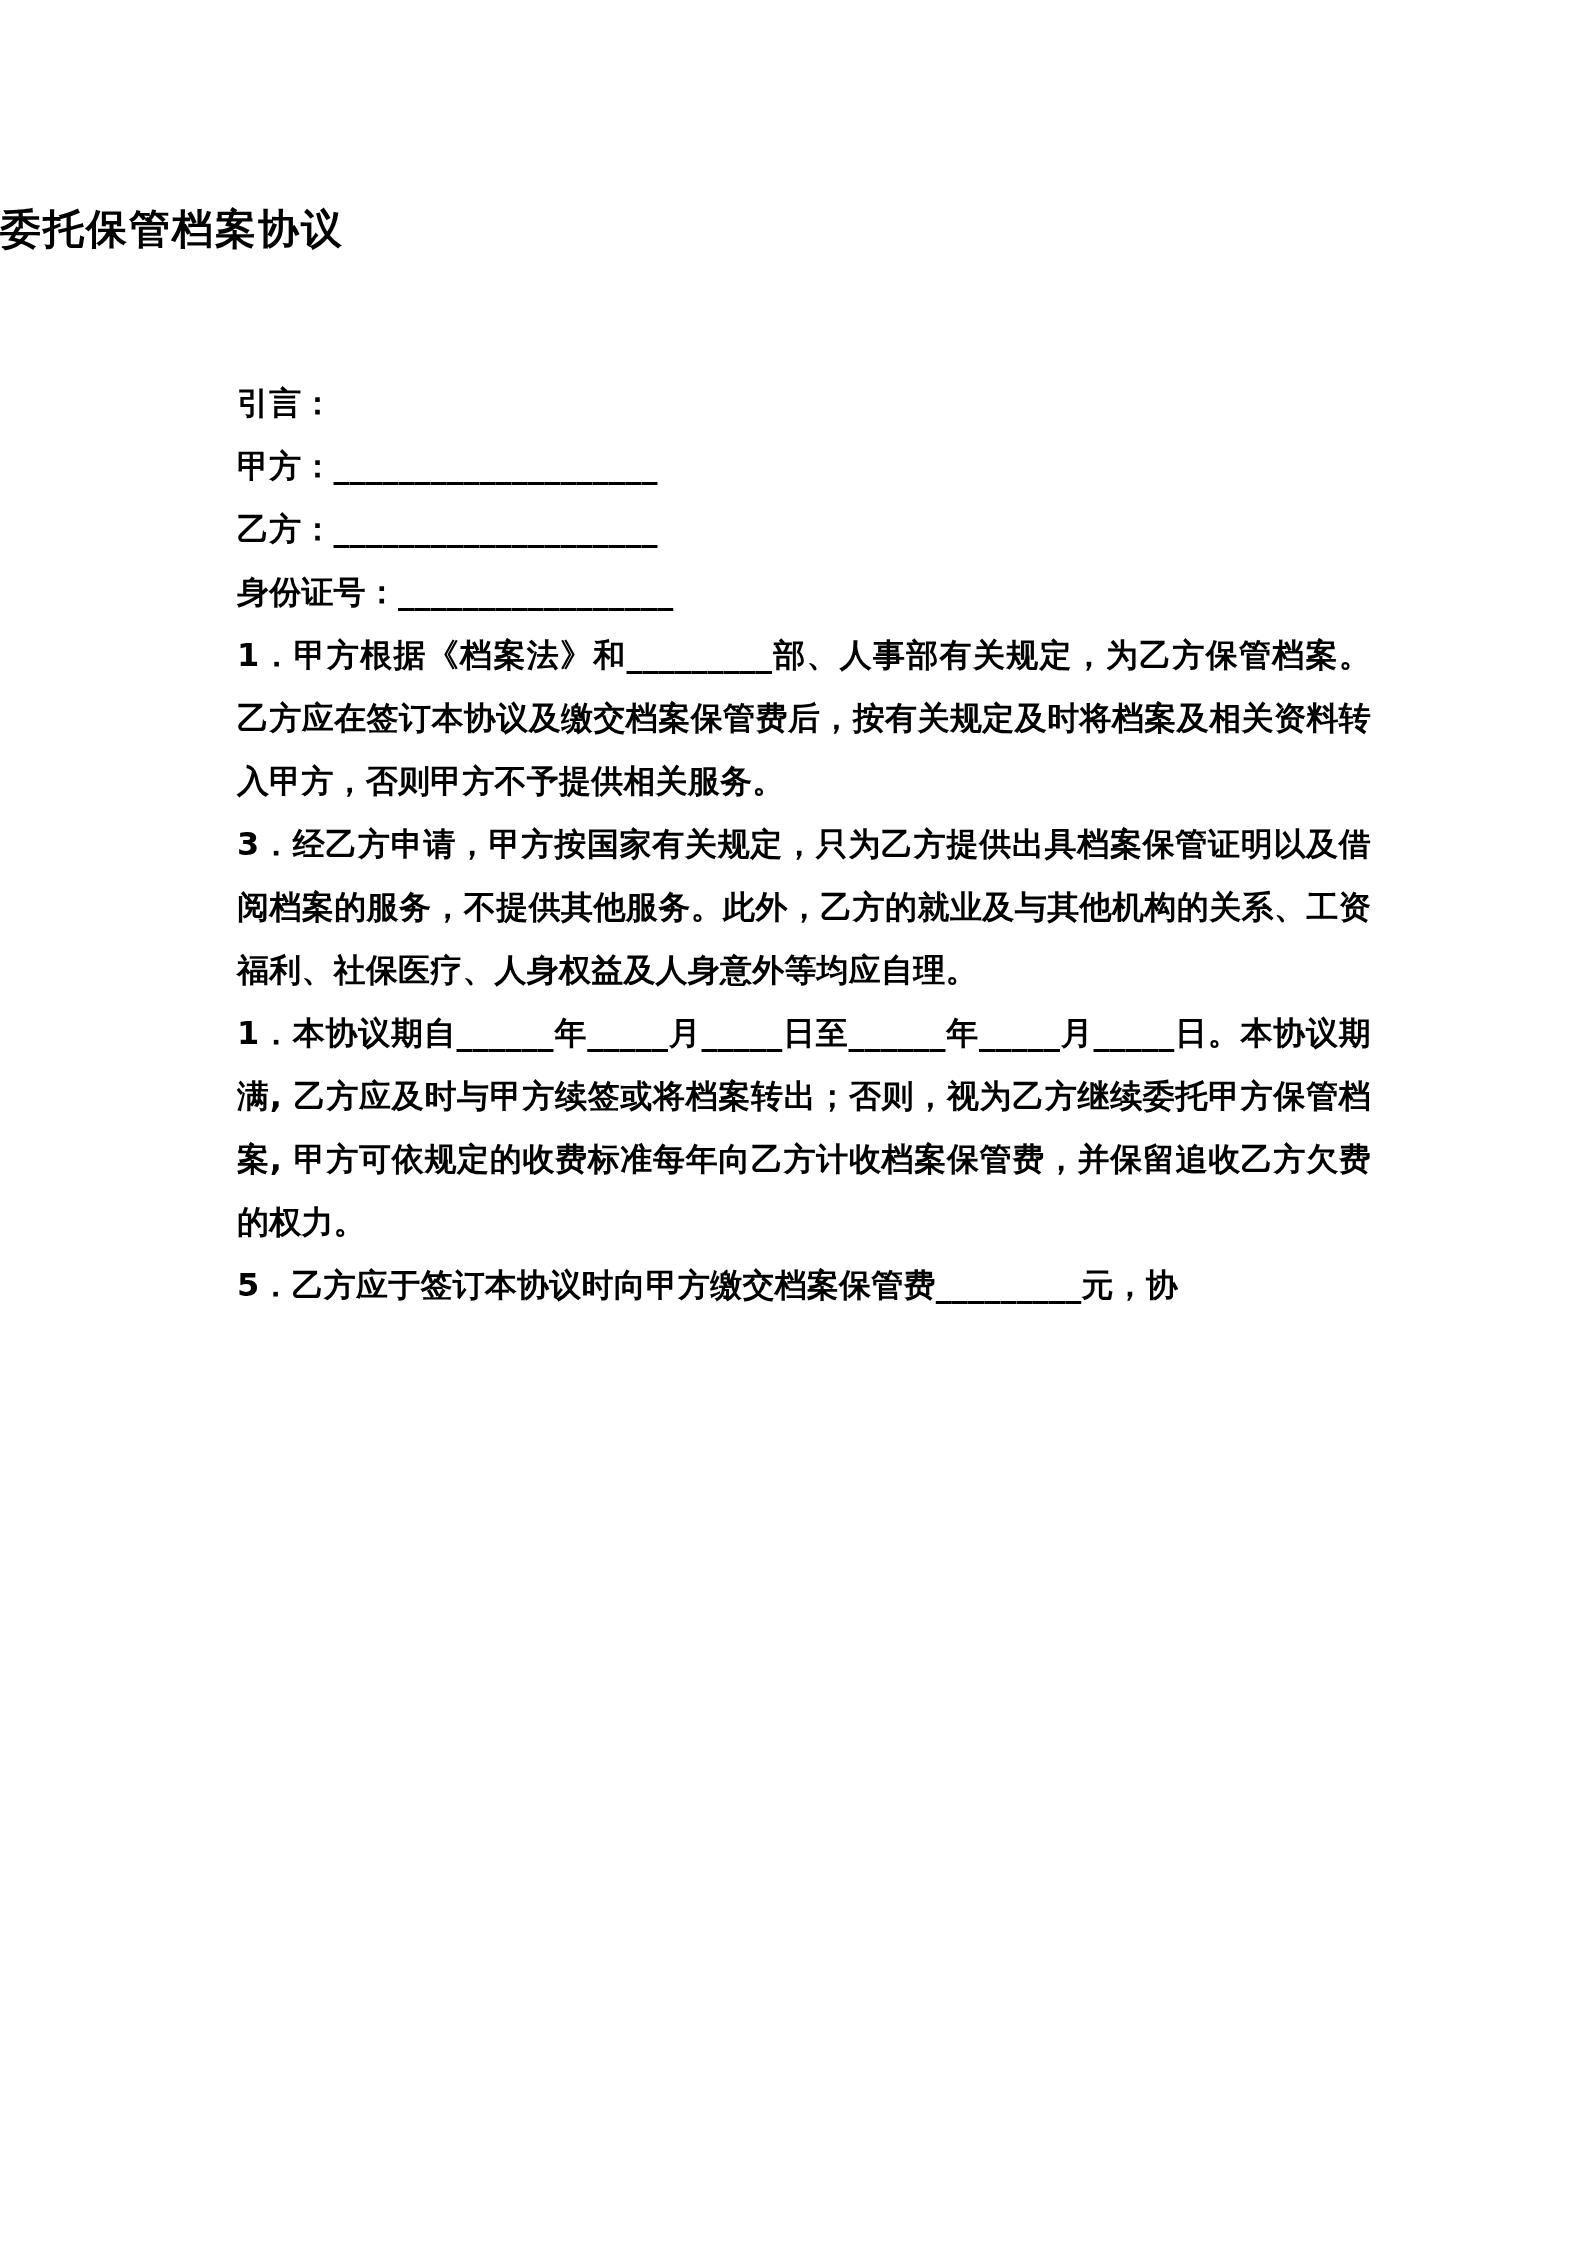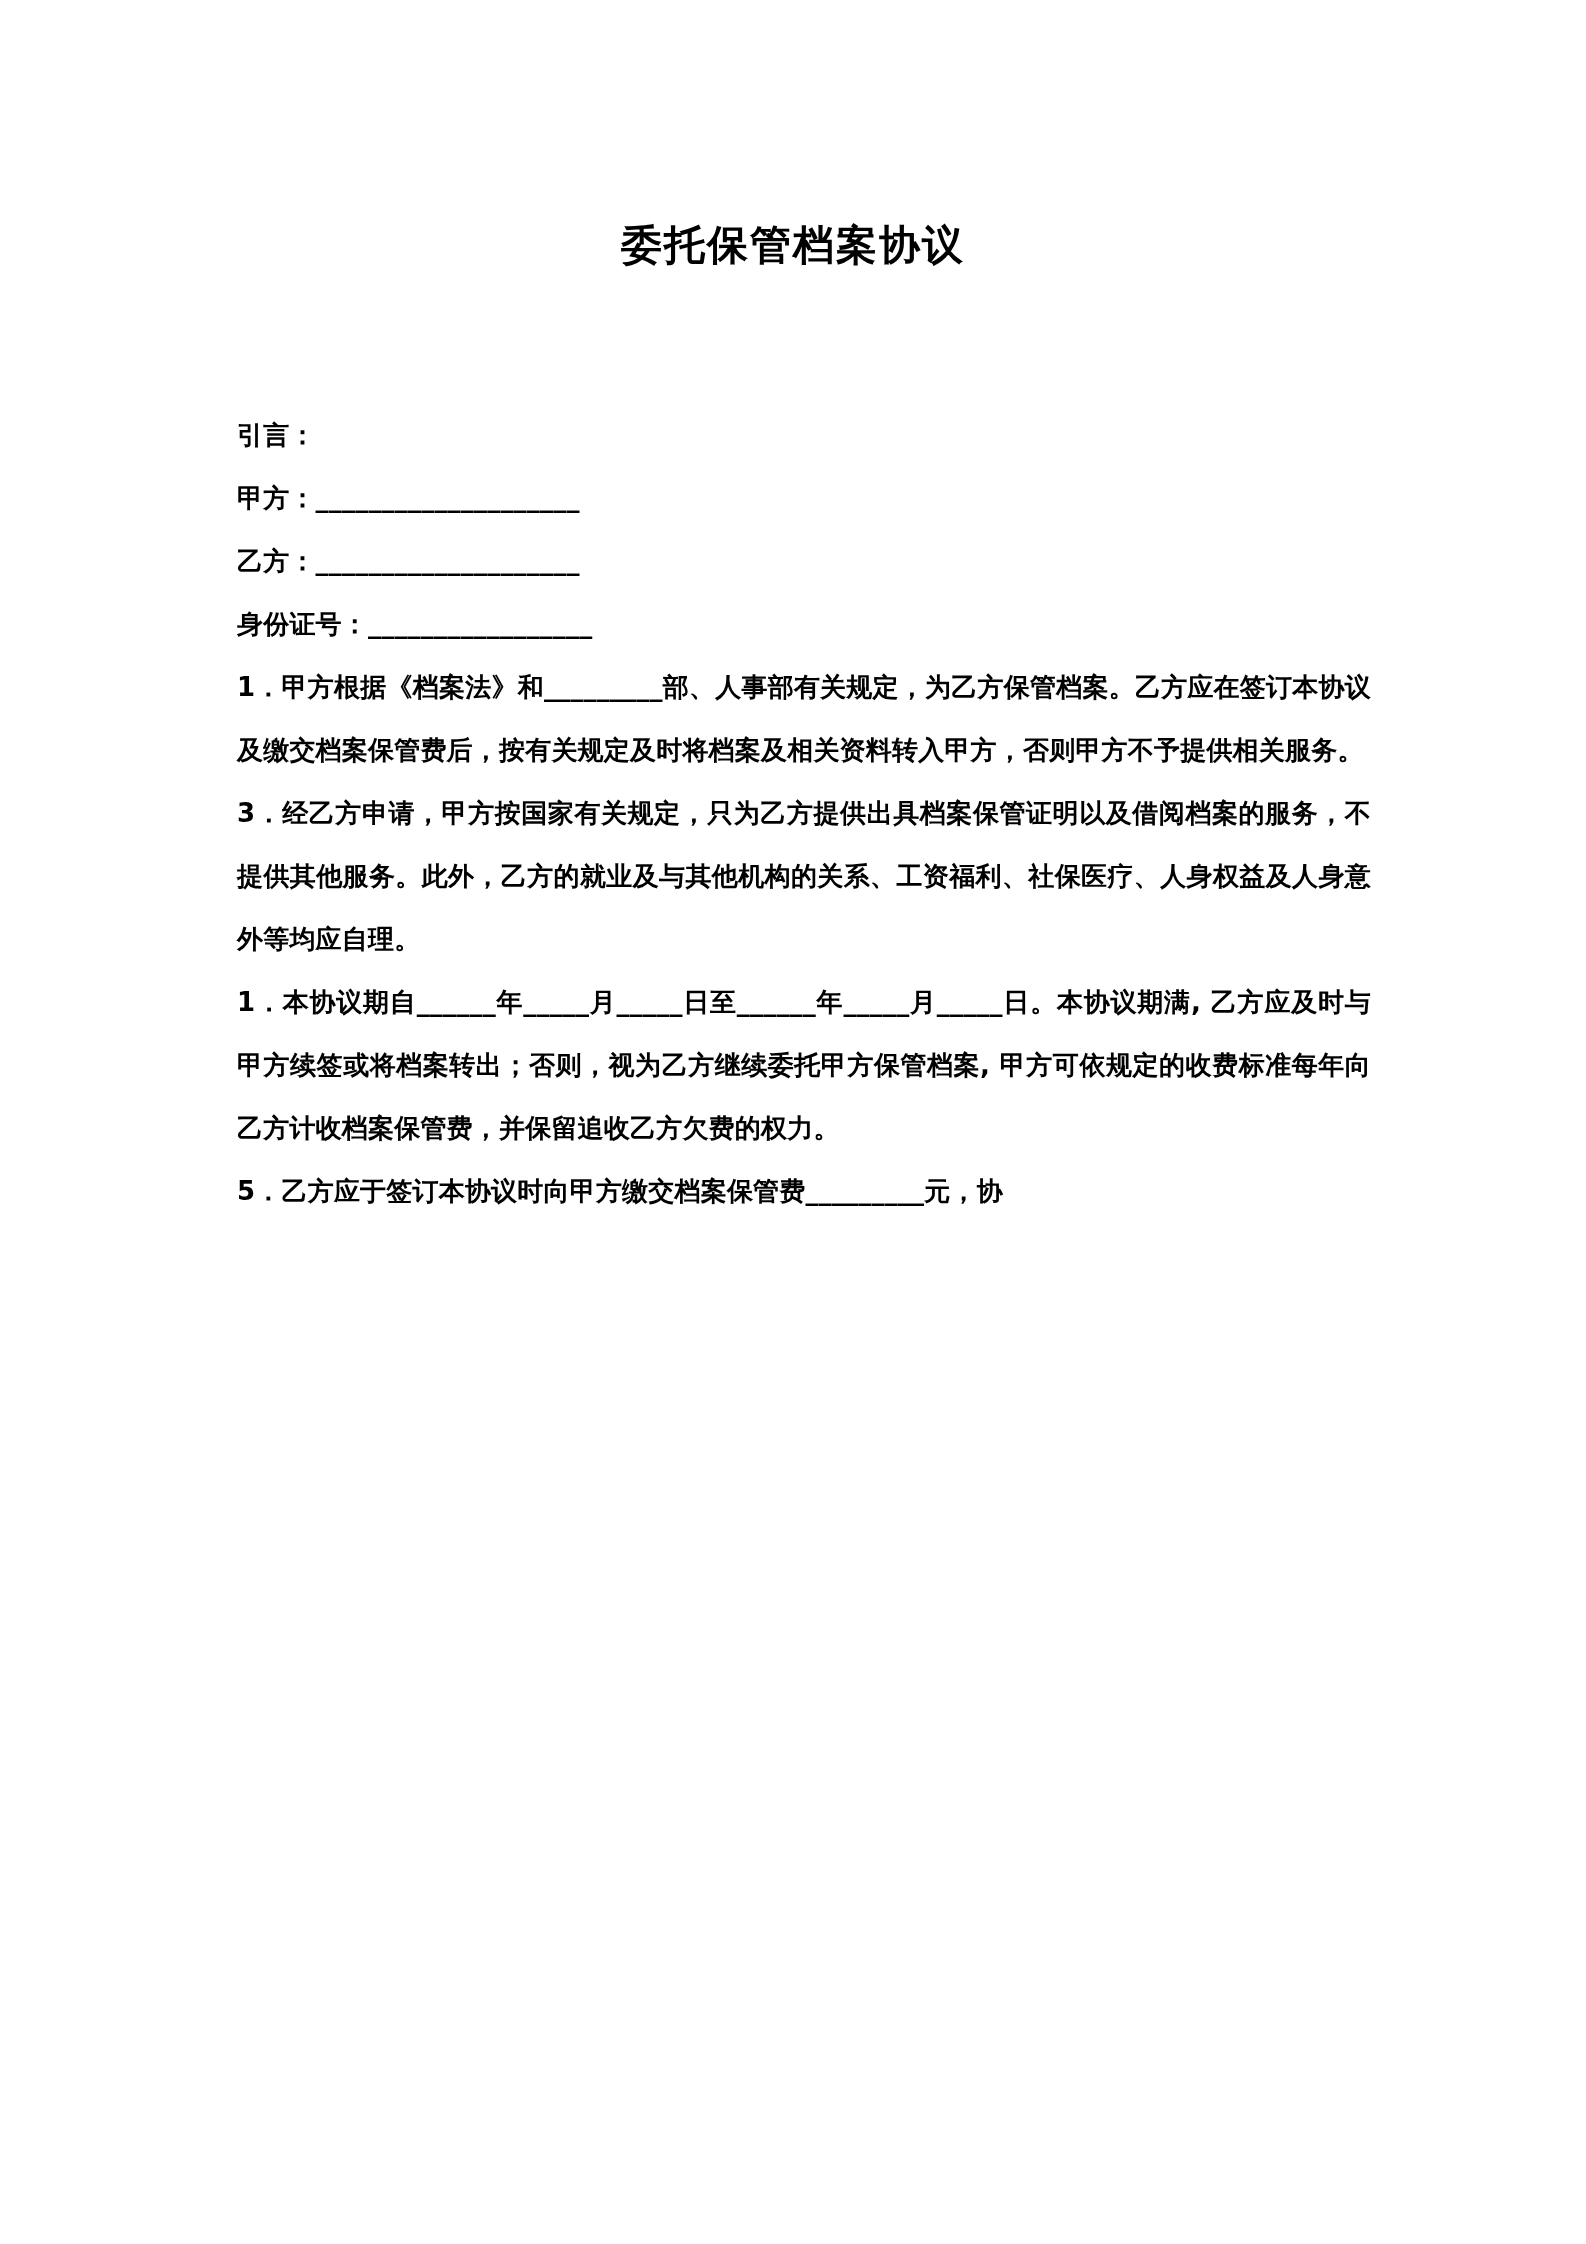--- a/index.html
+++ b/index.html
@@ -15,37 +15,36 @@
     position: relative;
     width: 1586px;
     height: 2244px;
     margin: 0 auto;
     background: #ffffff;
     box-sizing: border-box;
     padding: 0;
     overflow: hidden;
   }
   .doc-title {
-    text-align: center;
     font-size: 41px;
     font-weight: bold;
     letter-spacing: 2px;
-    margin: 16px;
+    margin: 0;
     padding-top: 205px;
     line-height: 1.2;
   }
   .body-block {
     margin: 0 auto;
     padding-left: 237px;
     padding-right: 215px;
     padding-top: 118px;
     box-sizing: border-box;
   }
   .para {
-    font-size: 26px;
+    font-size: 32px;
     line-height: 63px;
     font-weight: bold;
     text-align: justify;
     text-justify: inter-ideograph;
     margin: 0;
     letter-spacing: 0.2px;
   }
 </style>
 </head>
 <body>

